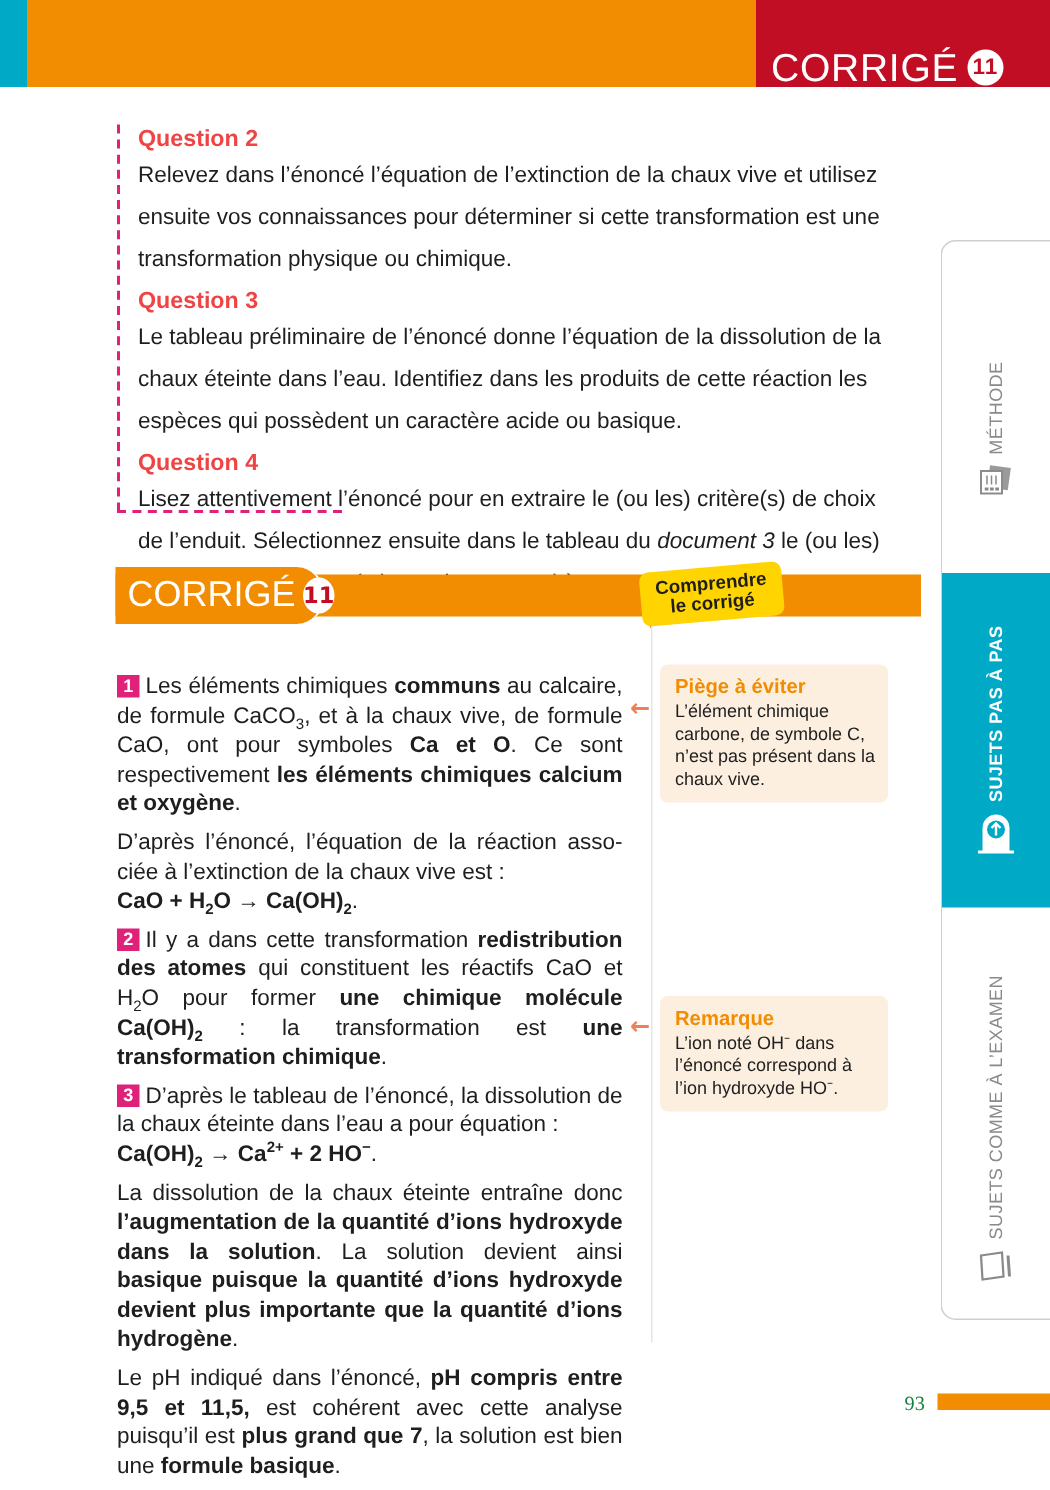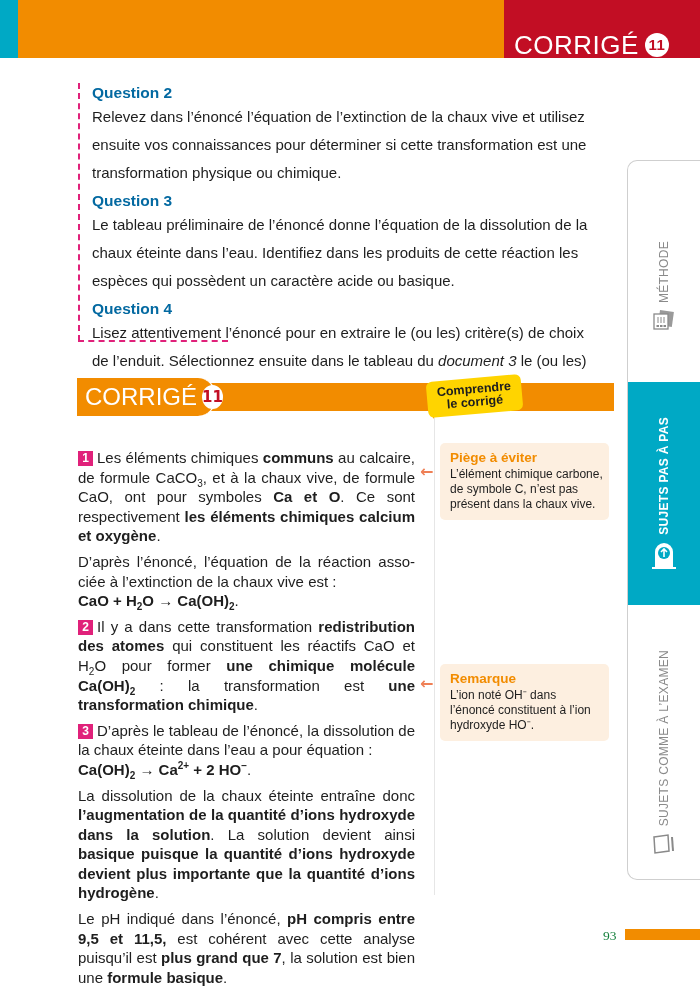--- a/index.html
+++ b/index.html
@@ -11,21 +11,21 @@
   .band-cyan { position: absolute; left: 0; top: 0; width: 18px; height: 58px; background: #00a9c5; }
   .band-orange { position: absolute; left: 18px; top: 0; width: 486px; height: 58px; background: #f28c00; }
   .band-red { position: absolute; left: 504px; top: 0; width: 196px; height: 58px; background: #c20e24; }
   .band-title { position: absolute; left: 514px; top: 32px; color: #fff; font-family: "Liberation Sans", sans-serif; font-size: 26px; letter-spacing: 0.5px; line-height: 26px; display: flex; align-items: center; gap: 6px; }
   .band-num { display: inline-flex; align-items: center; justify-content: center; width: 24px; height: 24px; border-radius: 50%; background: #fff; color: #c20e24; font-weight: bold; font-size: 15px; }
 
   
   .questions { position: absolute; left: 78px; top: 83px; width: 520px; height: 258px; border-left: 2px dashed #e0217a; }
   .questions-bottom { position: absolute; left: 78px; top: 340px; width: 150px; border-top: 2px dashed #e0217a; }
   .q-block { padding-left: 12px; margin-bottom: 4px; }
-  .q-title { font-family: "Liberation Sans", sans-serif; color: #0369a1; font-weight: bold; font-size: 15.5px; line-height: 20px; }
+  .q-title { font-family: "Liberation Sans", sans-serif; color: #ef4444; font-weight: bold; font-size: 15.5px; line-height: 20px; }
   .q-text { font-family: "Liberation Sans", sans-serif; font-size: 15px; line-height: 28px; color: #1e1e1e; }
   .q-text em { font-style: italic; }
 
   
   .corr-bar { position: absolute; left: 77px; top: 383px; width: 537px; height: 28px; background: #f28c00; }
   .corr-tab { position: absolute; left: 77px; top: 378px; width: 140px; height: 38px; background: #f28c00; border-radius: 0 19px 19px 0; border-right: 2px solid #fff; display: flex; align-items: center; padding-left: 8px; gap: 5px; }
   .corr-title { color: #fff; font-family: "Liberation Sans", sans-serif; font-size: 24px; line-height: 24px; }
   .corr-num { display: inline-flex; align-items: center; justify-content: center; width: 24px; height: 24px; border-radius: 50%; background: #fff; color: #c20e24; font-weight: bold; font-size: 15px; }
   .comprendre { position: absolute; left: 427px; top: 378px; width: 95px; height: 36px; background: #ffd400; border-radius: 6px; transform: rotate(-5deg); display: flex; flex-direction: column; align-items: center; justify-content: center; z-index: 3; }
   .comprendre span { font-family: "Liberation Sans", sans-serif; font-weight: bold; font-size: 12.5px; line-height: 13px; color: #1e1e1e; }
@@ -35,21 +35,21 @@
 
   
   .answer { position: absolute; left: 78px; top: 448px; width: 337px; font-family: "Liberation Sans", sans-serif; font-size: 15px; line-height: 19.6px; text-align: justify; color: #1e1e1e; }
   .answer p { margin-bottom: 6px; }
   .answer p.tight { margin-bottom: 0; }
   .answer b { font-weight: bold; }
   .step-num { display: inline-block; width: 15px; height: 15px; background: #e0217a; color: #fff; font-weight: bold; font-size: 12px; line-height: 15px; text-align: center; margin-right: 4px; vertical-align: 1px; }
   sub, sup { font-size: 10px; line-height: 0; }
 
   
-  .note { position: absolute; left: 440px; width: 169px; background: #fdefe0; border-radius: 5px; padding: 6px 6px 8px 10px; font-family: "Liberation Sans", sans-serif; }
+  .note { position: absolute; left: 440px; width: 152px; background: #fdefe0; border-radius: 5px; padding: 6px 6px 8px 10px; font-family: "Liberation Sans", sans-serif; }
   .note-title { color: #f28c00; font-weight: bold; font-size: 13.5px; line-height: 18px; }
   .note-text { font-size: 12px; line-height: 15px; color: #1e1e1e; }
   .note-arrow { position: absolute; left: 420px; color: #ef7f55; font-size: 16px; font-weight: bold; line-height: 16px; }
 
   
   .side-tabs { position: absolute; left: 627px; top: 160px; width: 73px; height: 720px; border-left: 1px solid #cfcfcf; border-top: 1px solid #cfcfcf; border-bottom: 1px solid #cfcfcf; border-radius: 10px 0 0 10px; }
   .side-tab { position: absolute; left: 628px; width: 72px; display: flex; align-items: center; justify-content: center; }
   .tab-methode { top: 161px; height: 220px; }
   .tab-pas { top: 382px; height: 223px; background: #00a9c5; }
   .tab-examen { top: 606px; height: 273px; }
@@ -130,21 +130,21 @@
 
 <span class="note-arrow" style="top:464px;">←</span>
 <div class="note" style="top:443px;">
   <div class="note-title">Piège à éviter</div>
   <div class="note-text">L’élément chimique carbone, de symbole C, n’est pas présent dans la chaux vive.</div>
 </div>
 
 <span class="note-arrow" style="top:676px;">←</span>
 <div class="note" style="top:664px;">
   <div class="note-title">Remarque</div>
-  <div class="note-text">L’ion noté OH⁻ dans l’énoncé constituent à l’ion hydroxyde HO⁻.</div>
+  <div class="note-text">L’ion noté OH⁻ dans l’énoncé correspond à l’ion hydroxyde HO⁻.</div>
 </div>
 
 <div class="side-tabs"></div>
 
 <div class="side-tab tab-methode">
   <div class="vert">
     <svg width="22" height="22" viewBox="0 0 22 22">
       <rect x="6" y="2" width="14" height="15" fill="#9a9a9a" transform="rotate(8 13 9)"></rect>
       <rect x="1" y="5" width="14" height="15" fill="#fff" stroke="#8a8a8a" stroke-width="1.3"></rect>
       <line x1="5" y1="8" x2="5" y2="14" stroke="#8a8a8a" stroke-width="1"></line>

